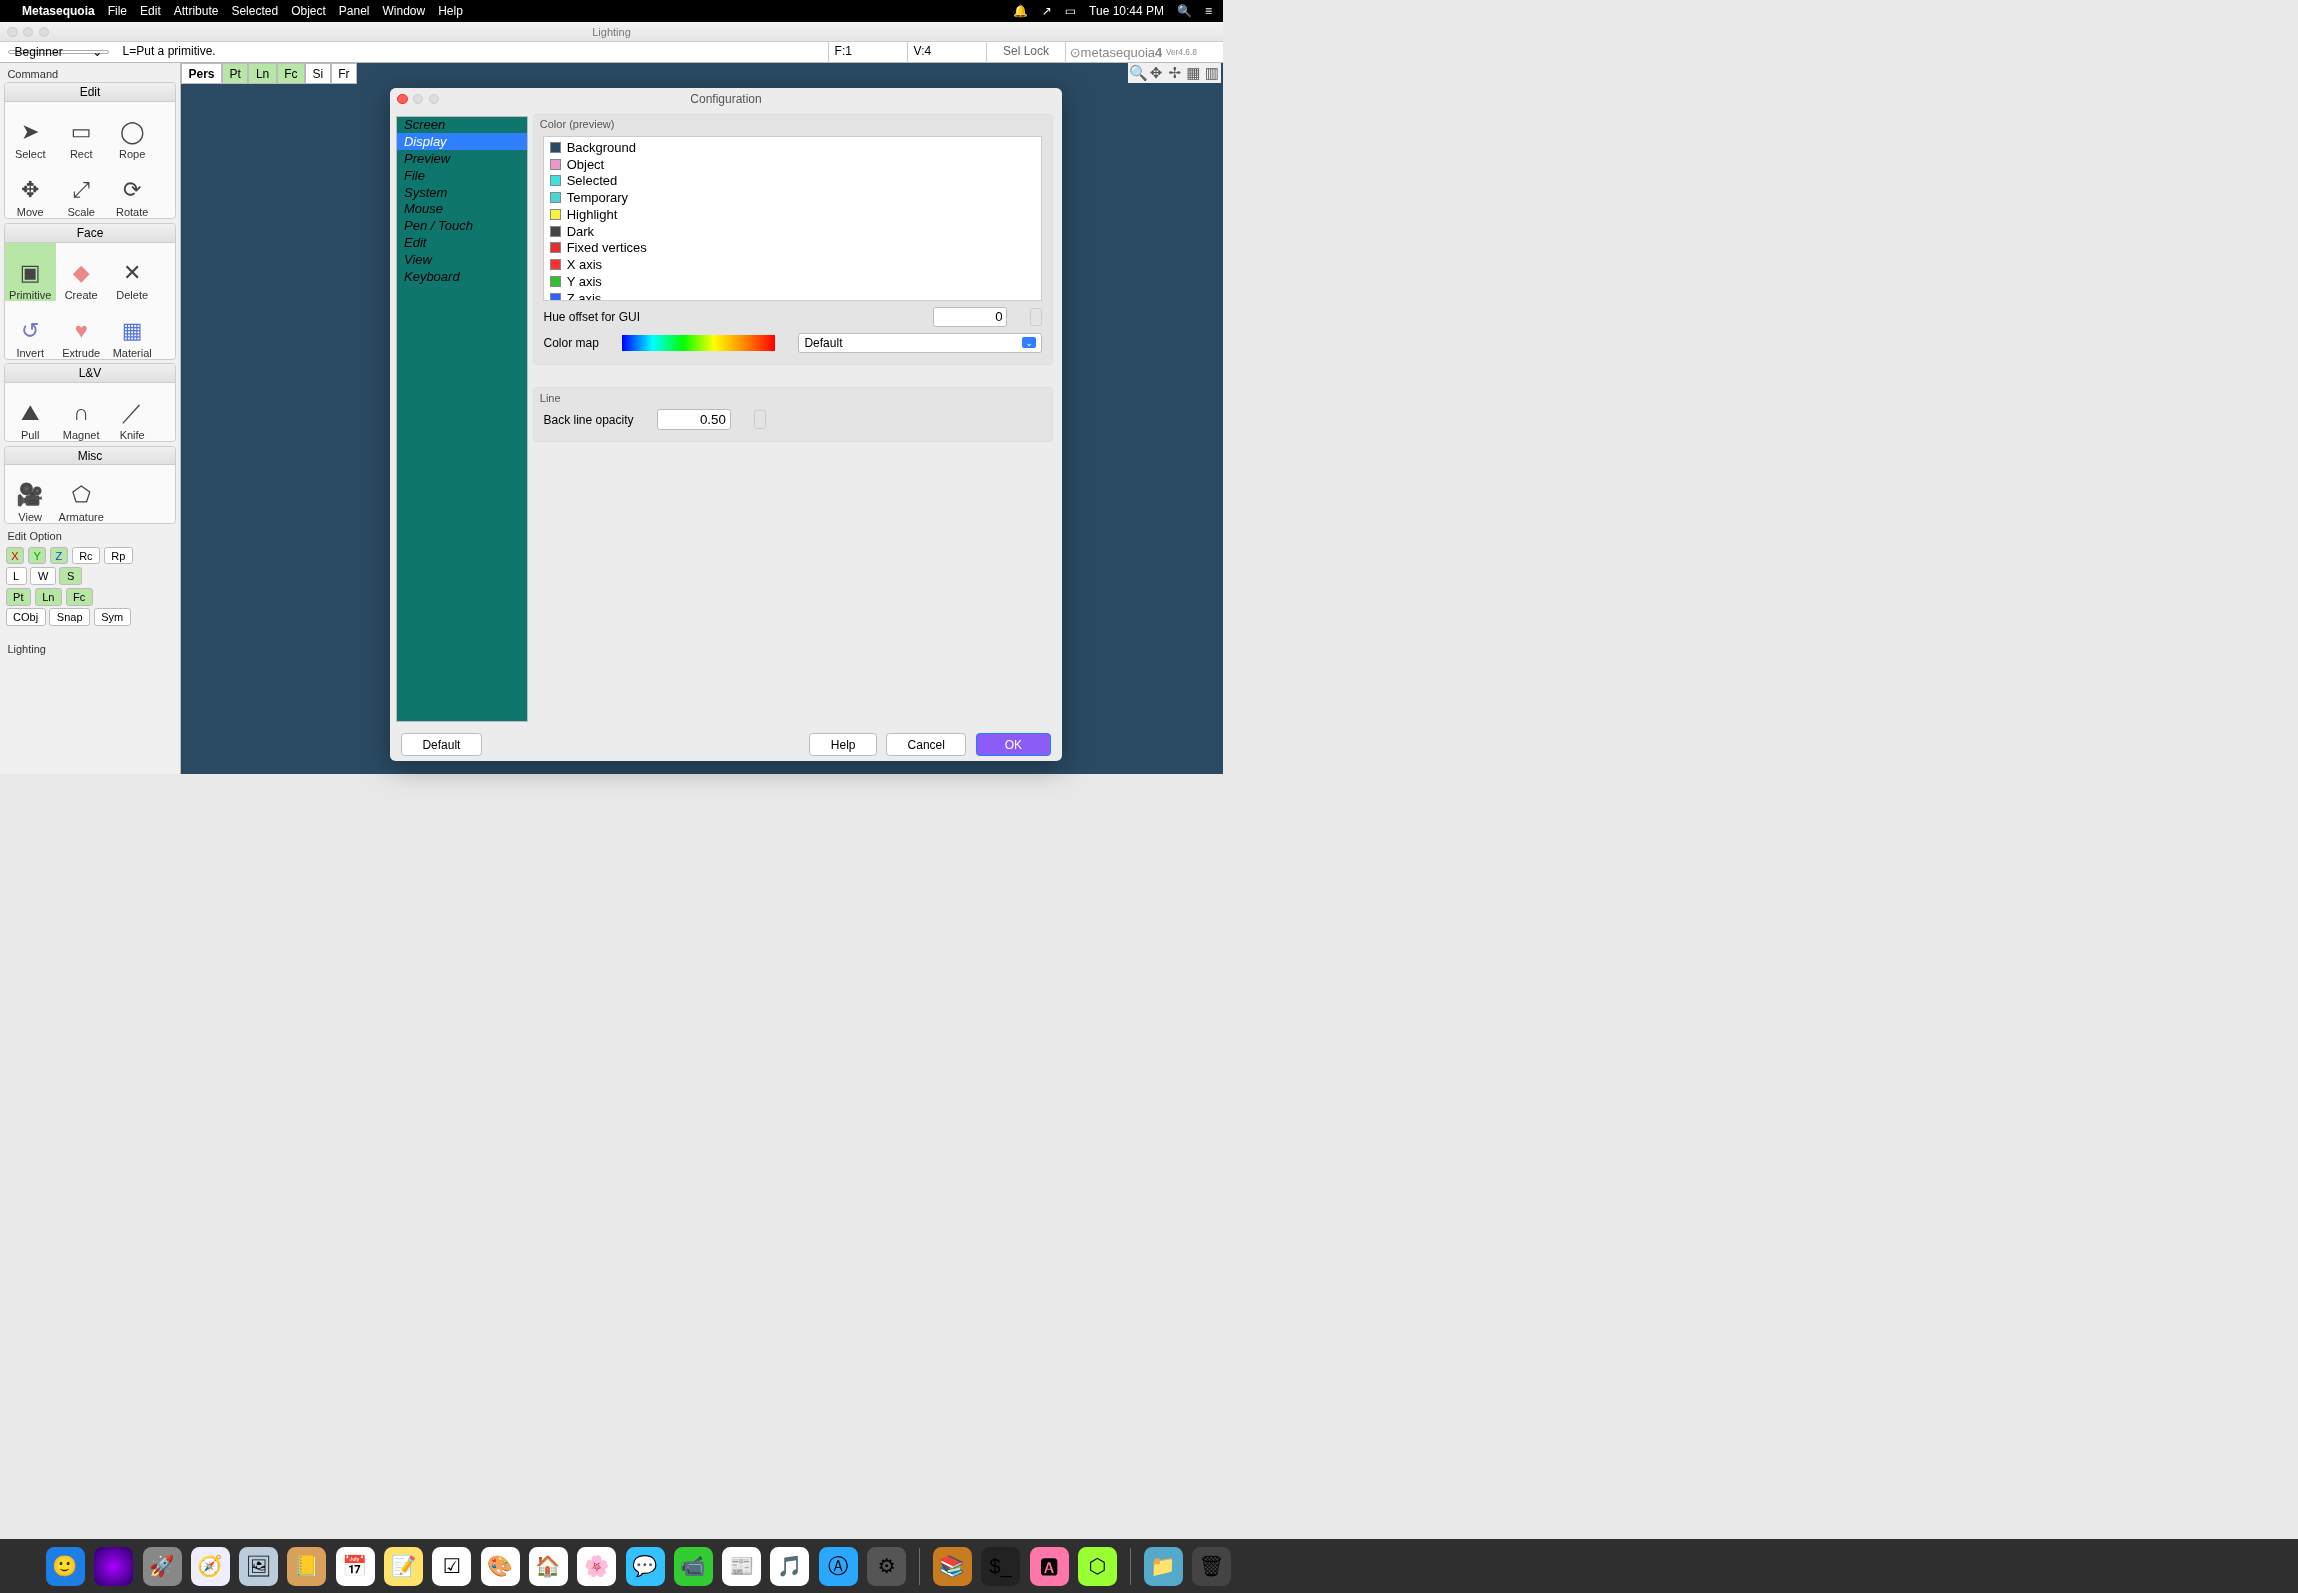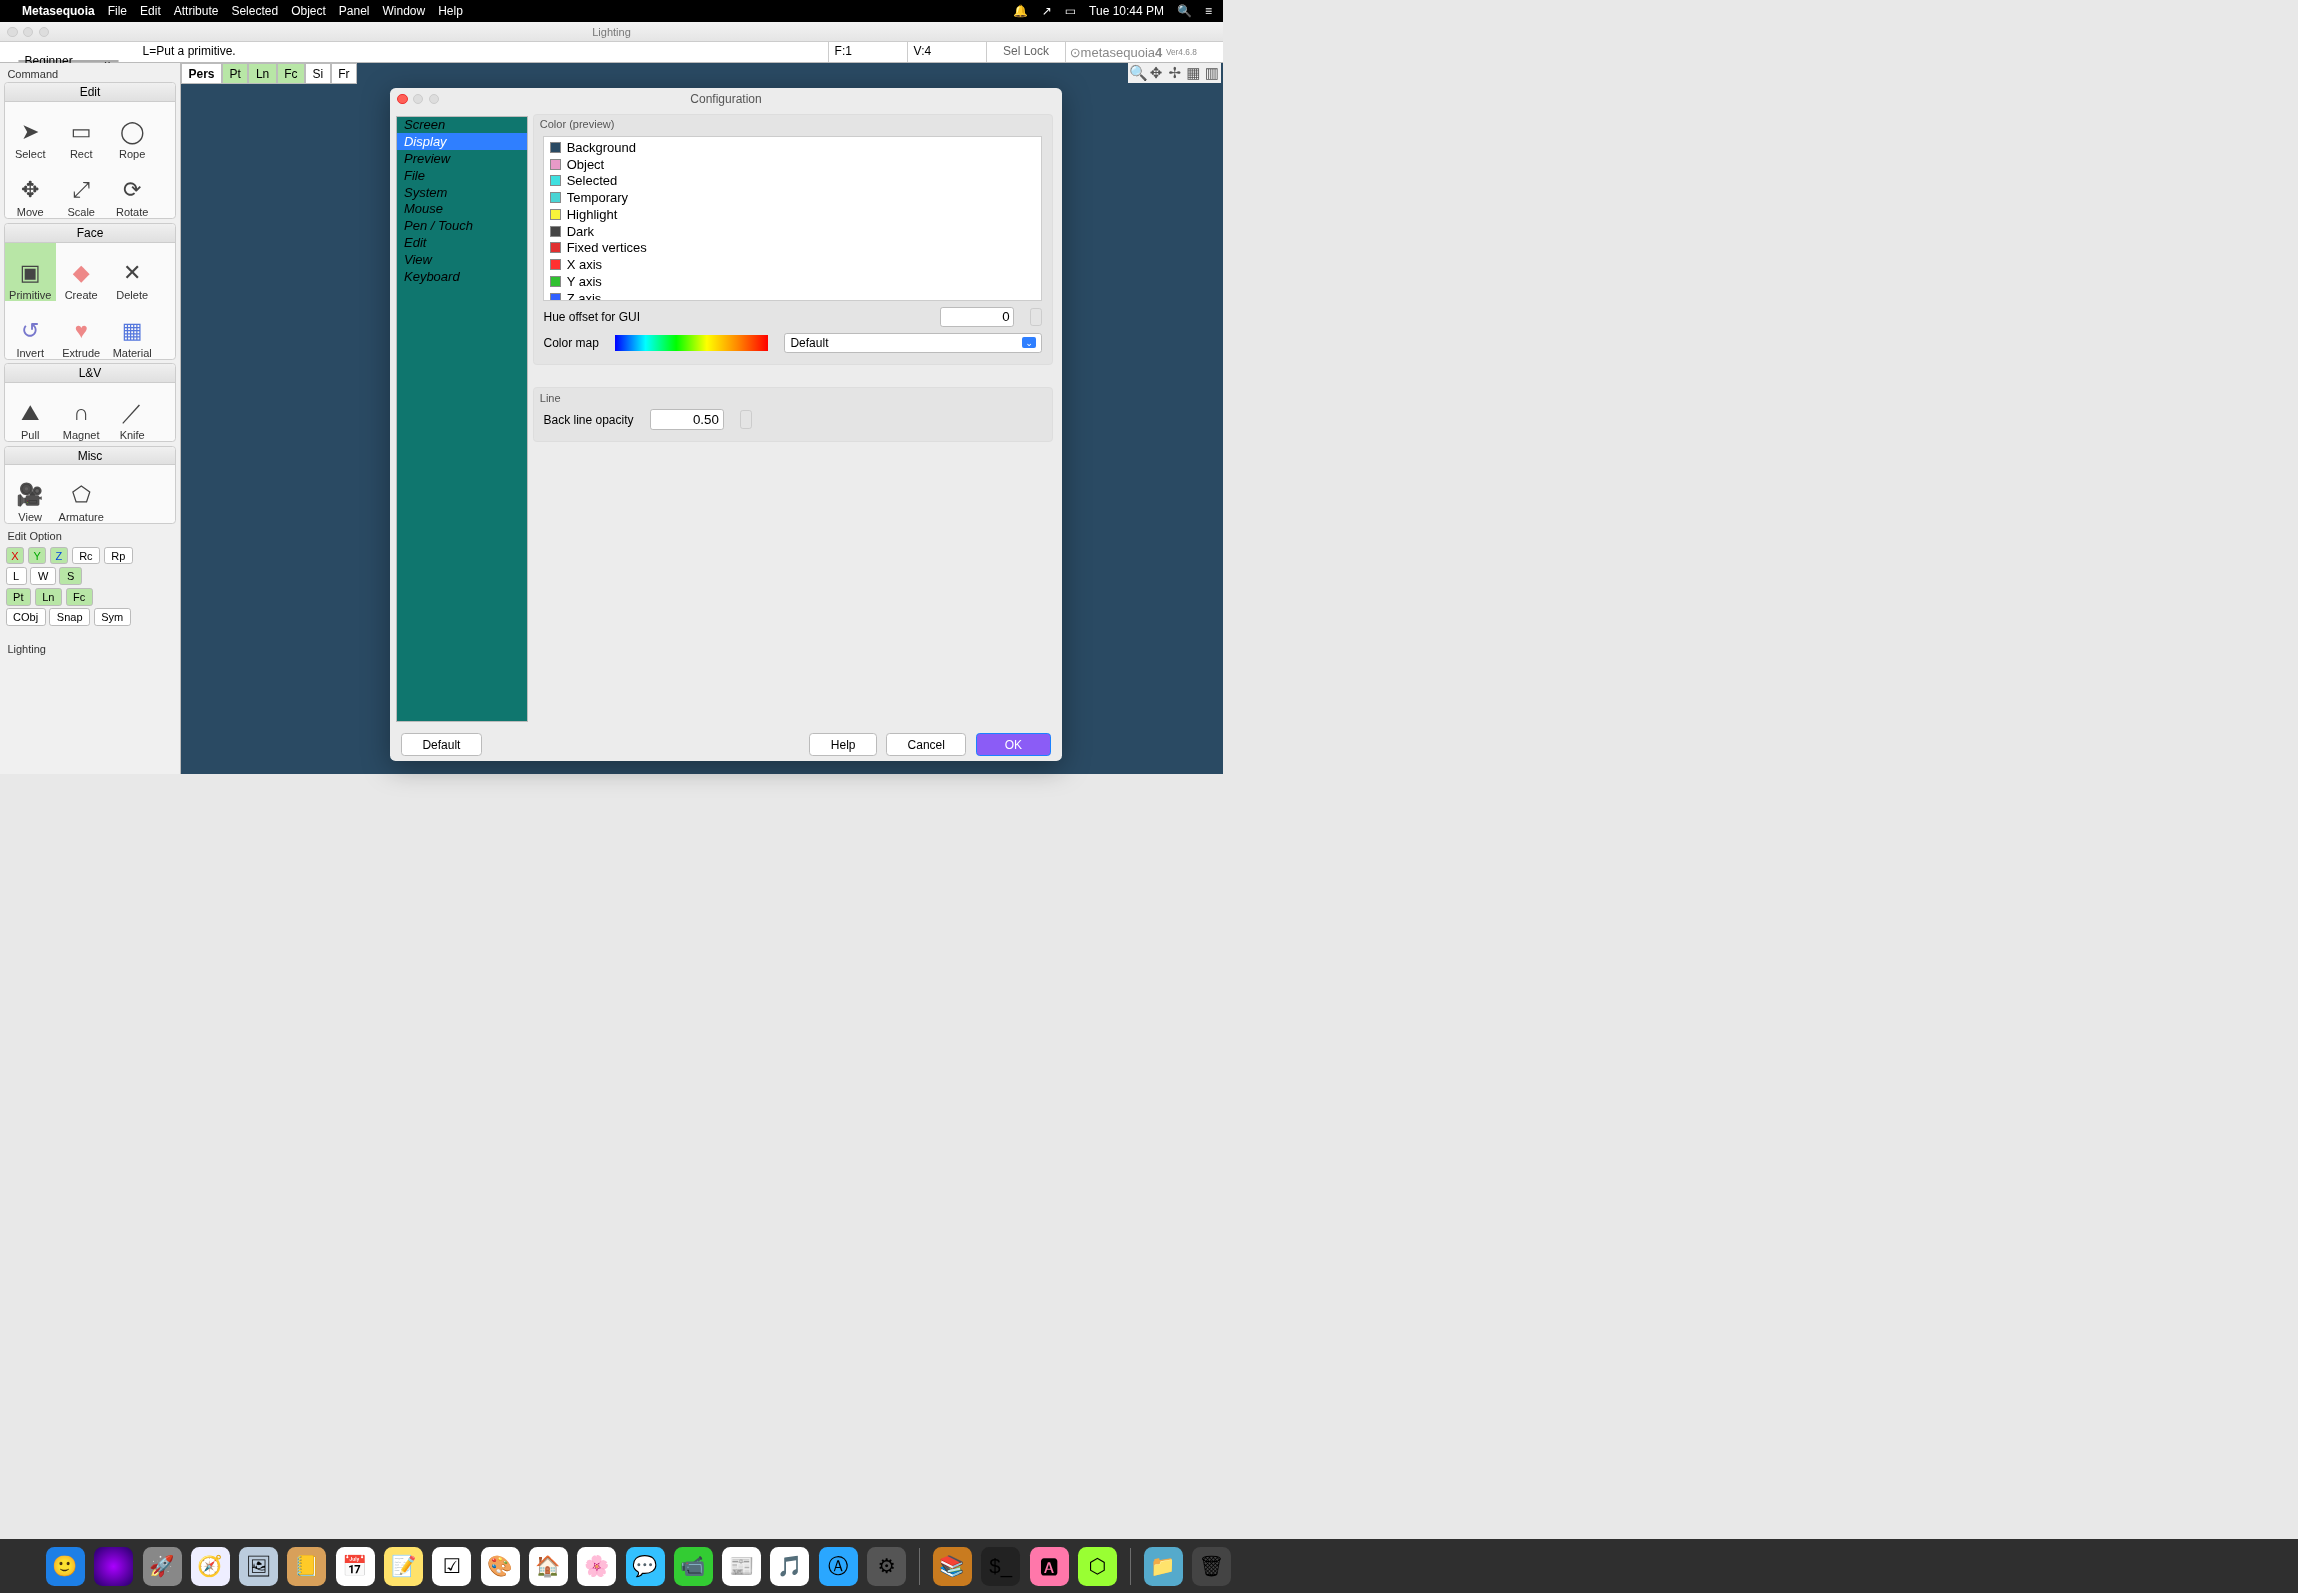--- a/index.html
+++ b/index.html
@@ -13,21 +13,21 @@
 .menubar .spacer { flex: 1; }
 .menubar .tray { display: flex; align-items: center; gap: 13px; font-size: 12px; }
 
 
 .titlebar { background: linear-gradient(#f3f3f3,#e5e5e5); height: 20.4px; display: flex; align-items: center; justify-content: center; font-size: 11px; color: #777; border-bottom: 0.9px solid #ccc; position: relative; }
 .titlebar .tl-dots { position: absolute; left: 7.4px; display: flex; gap: 5.6px; }
 .dot { width: 10.2px; height: 10.2px; border-radius: 50%; background: #ddd; border: 0.9px solid #ccc; }
 
 
 .topbar { height: 20.4px; display: flex; align-items: stretch; background: #fff; border-bottom: 0.9px solid #bbb; font-size: 12px; }
-.skill { width: 101px; border: 0.9px solid #aaa; border-radius: 8px; margin: 18px; background: #fff; display: flex; align-items: center; padding: 0 5.6px; justify-content: space-between; }
+.skill { width: 101px; border: 0.9px solid #aaa; border-radius: 8px; margin: 8px; background: #fff; display: flex; align-items: center; padding: 0 5.6px; justify-content: space-between; }
 .hint { flex: 1; padding: 1.9px 5.6px; }
 .stat { width: 79px; border-left: 0.9px solid #ccc; padding: 1.9px 5.6px; }
 .sel-lock { width: 79px; border-left: 0.9px solid #ccc; text-align: center; padding: 1.9px; color: #666; }
 .brand { width: 158px; border-left: 0.9px solid #ccc; padding: 0 3.7px; display: flex; align-items: center; color: #888; font-size: 13px; }
 
 
 .main { display: flex; height: 711px; }
 .sidebar { width: 181px; background: #f0f0f0; border-right: 0.9px solid #bbb; padding: 3.7px; font-size: 12px; overflow: hidden; }
 .section-title { font-size: 11px; padding: 1.9px 3.7px; color: #333; }
 .group { border: 0.9px solid #ccc; border-radius: 3.7px; margin-bottom: 3.7px; background: #fafafa; }
@@ -75,21 +75,21 @@
 .cfg-content { flex: 1; padding: 3.7px 9.3px 3.7px 0; font-size: 12px; overflow: auto; }
 .cfg-sec { border: 0.9px solid #ddd; border-radius: 3.7px; background: #e4e4e4; margin-bottom: 22px; padding: 5.6px 9.3px; }
 .cfg-sec-title { font-size: 11px; color: #555; margin: -1.9px 0 5.6px -3.7px; }
 .color-row { display: flex; gap: 9.3px; }
 .color-list { flex: 1; background: #fff; border: 0.9px solid #ccc; height: 165px; overflow-y: auto; padding: 1.9px; }
 .citem { display: flex; align-items: center; gap: 5.6px; padding: 0.9px 3.7px; font-size: 13px; }
 .swatch { width: 11px; height: 11px; border: 0.9px solid #888; }
 .color-side { width: 134px; display: flex; flex-direction: column; align-items: center; gap: 9.3px; }
 .preview-box { width: 130px; height: 33px; background: #2a4a63; border: 0.9px solid #888; }
 .cfg-btn { border: 0.9px solid #bbb; background: #fff; border-radius: 3.7px; padding: 4.6px 13px; font-size: 12px; }
-.field-row { display: flex; align-items: center; gap: 16px; margin: 5.6px 0; }
+.field-row { display: flex; align-items: center; gap: 23px; margin: 5.6px 0; }
 .field-row label { flex: 0 0 auto; }
 .field-row .pushright { margin-left: auto; }
 .ninput { width: 74px; text-align: right; border: 0.9px solid #bbb; border-radius: 2.8px; padding: 1.9px 3.7px; background: #fff; }
 .stepv { width: 12px; height: 18.6px; border: 0.9px solid #ccc; border-radius: 2.8px; }
 .gradient { flex: 0 0 153px; height: 16.7px; background: linear-gradient(90deg,#00f,#0ff,#0f0,#ff0,#f80,#f00); }
 .selbox { flex: 1; border: 0.9px solid #bbb; background: #fff; padding: 1.9px 5.6px; border-radius: 2.8px; display:flex; align-items:center; }
 .cfg-footer { height: 33px; display: flex; align-items: center; padding: 0 11px; gap: 9.3px; }
 .cfg-footer .spacer { flex: 1; }
 .cfg-footer .b { border: 0.9px solid #bbb; background: #fff; border-radius: 3.7px; padding: 3.7px 20.4px; font-size: 12px; }
 .cfg-footer .primary { background: #8b5cf6; color: #fff; border-color: #1a82ff; padding: 3.7px 28px;}

